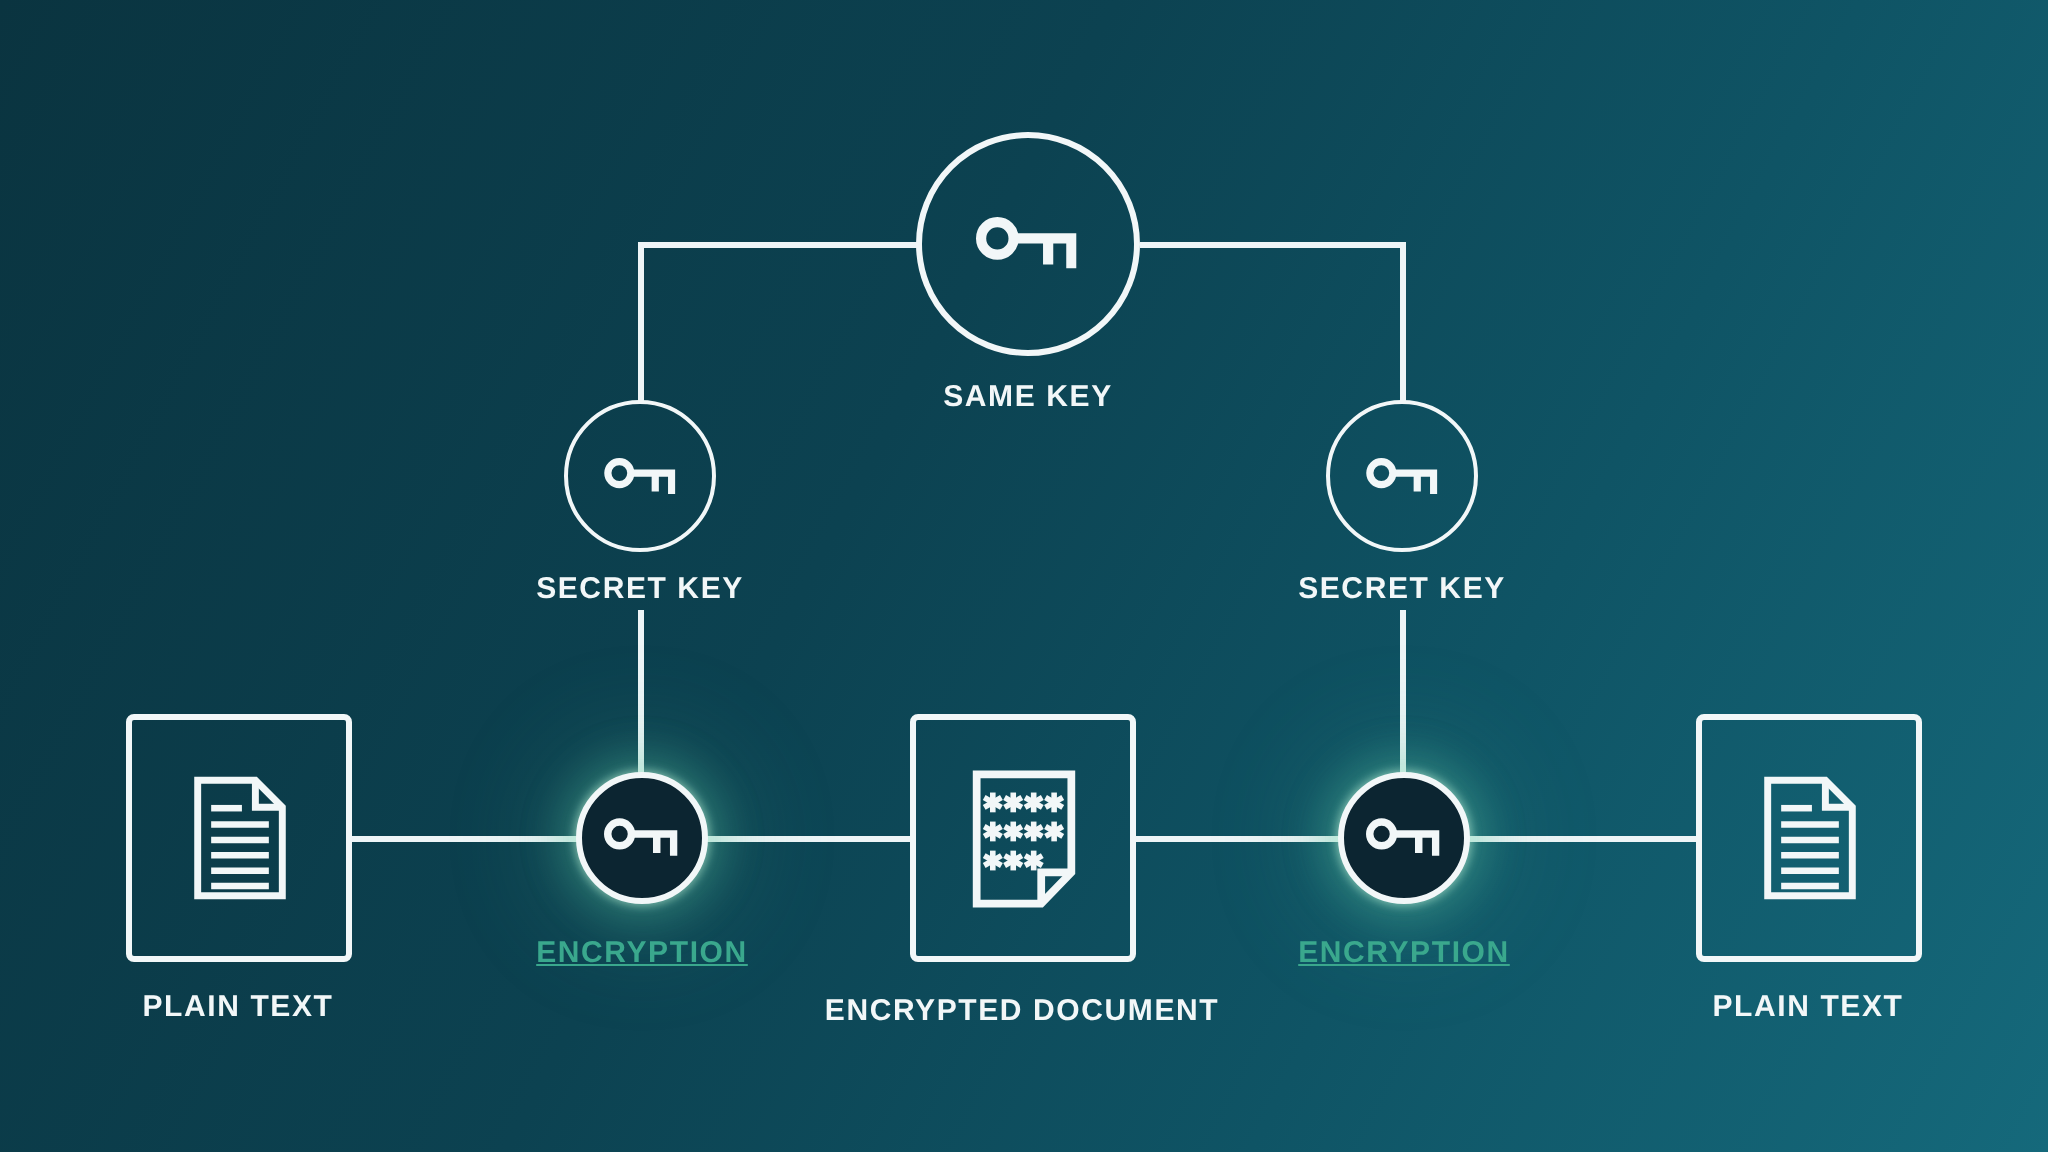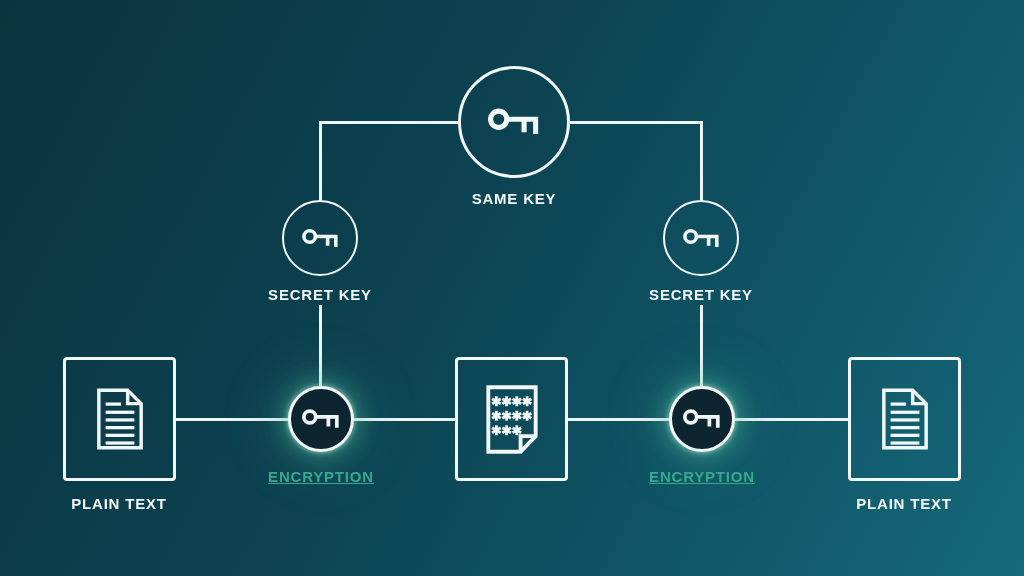--- a/index.html
+++ b/index.html
@@ -160,20 +160,21 @@
         <use href="#ast" transform="translate(11.5,29.5)"></use>
         <use href="#ast" transform="translate(21,29.5)"></use>
         <use href="#ast" transform="translate(30.5,29.5)"></use>
         <use href="#ast" transform="translate(40,29.5)"></use>
         <use href="#ast" transform="translate(11.5,43)"></use>
         <use href="#ast" transform="translate(21,43)"></use>
         <use href="#ast" transform="translate(30.5,43)"></use>
       </svg>
     </span>
   </div>
+  <div class="label lb-encd">ENCRYPTED DOCUMENT</div>
 
   <div class="box box-pl-r">
     <span>
       <svg viewBox="0 0 52 66" width="50" height="64">
         <g fill="none" stroke="#f2f7f8">
           <path d="M4 3 H34 L48 17 V63 H4 Z" stroke-width="3.6"></path>
           <path d="M34 3 V17 H48" stroke-width="3.6"></path>
           <g stroke-width="3.4">
             <line x1="11" y1="17.5" x2="27" y2="17.5"></line>
             <line x1="11" y1="26" x2="41" y2="26"></line>

